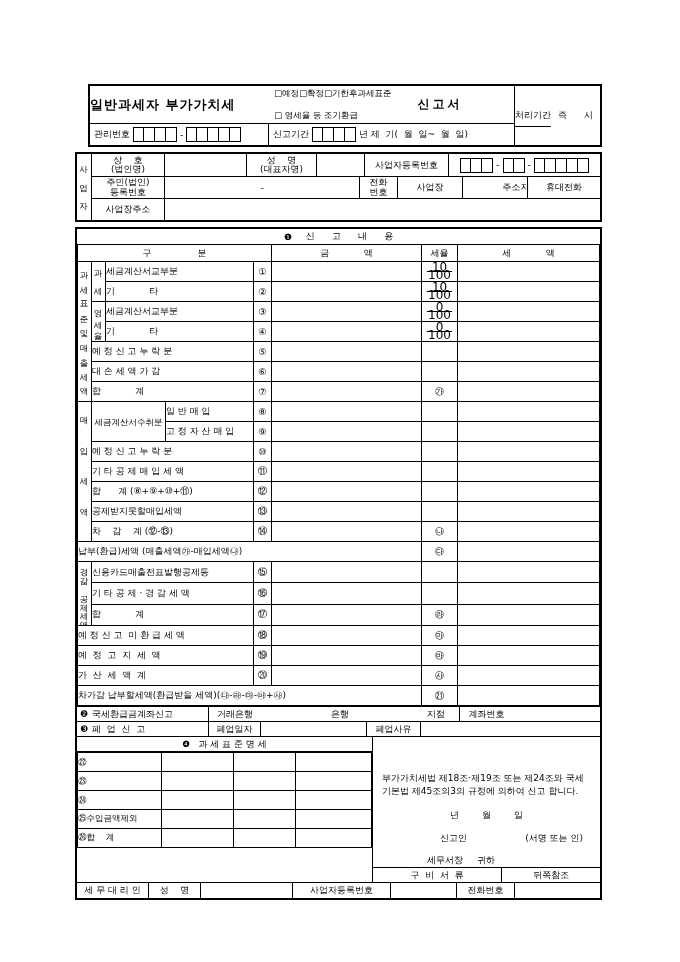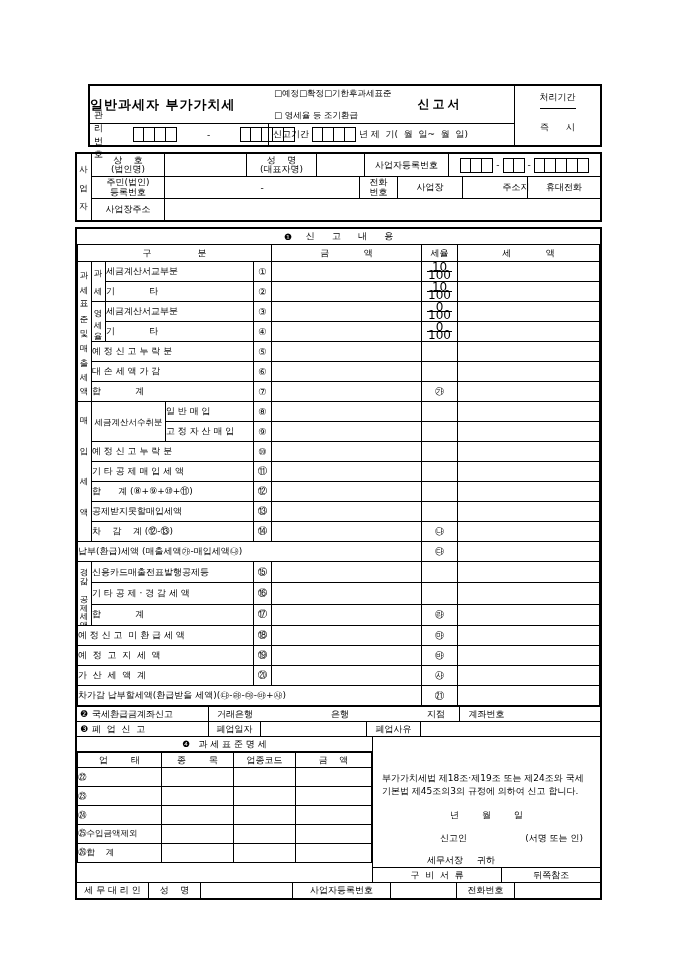--- a/index.html
+++ b/index.html
@@ -10,23 +10,23 @@
   .pre{white-space:pre;}
   .topline{display:flex;justify-content:space-between;align-items:flex-end;margin-bottom:5px;}
   
   .titlebox{margin-left:13px;border:2px solid #000;display:flex;}
   .tb-left{flex:1;display:flex;flex-direction:column;}
   .tb-title-row{height:37px;display:flex;align-items:center;}
   .tb-main-title{font-weight:bold;font-size:13px;padding:0 6px 0 0;letter-spacing:1px;white-space:pre;}
   .tb-checks{font-size:8.5px;line-height:11px;white-space:pre;}
   .tb-singo{font-weight:bold;font-size:12px;letter-spacing:3px;margin-left:26px;}
   .tb-admin-row{height:22px;border-top:1px solid #000;display:flex;align-items:center;}
-  .mgmt{display:flex;align-items:center;padding-left:4px;width:178px;height:100%;gap:27px;}
+  .mgmt{display:flex;align-items:center;padding-left:4px;width:178px;height:100%;}
   .period-grp{flex:1;display:flex;align-items:center;border-left:1px solid #000;height:100%;padding-left:4px;white-space:pre;}
-  .tb-right{width:86px;border-left:1px solid #000;display:flex;flex-direction:column;align-items:center;}
+  .tb-right{width:86px;border-left:1px solid #000;display:flex;flex-direction:row;align-items:center;}
   .tb-right-top{height:23px;border-bottom:1px solid #000;display:flex;align-items:center;justify-content:center;}
   .tb-right-bottom{flex:1;display:flex;align-items:center;justify-content:center;white-space:pre;}
   .boxes{display:flex;margin:0 3px;}
   .dbox{width:11px;height:15px;border:1px solid #000;background:#fff;}
   .dbox+.dbox{border-left:none;}
   
   .bizbox{margin-top:5px;border:2px solid #000;display:flex;}
   .vlab{display:flex;align-items:center;justify-content:center;text-align:center;}
   .vtext{writing-mode:vertical-rl;text-orientation:upright;}
   .biz-vert{width:15px;border-right:1px solid #000;font-size:8.5px;}
@@ -406,26 +406,20 @@
             <span>과 세 표 준 명 세</span>
           </div>
           <table class="tbx">
             <colgroup>
                 <col style="width:84px;">
                 <col style="width:72px;">
                 <col style="width:62px;">
                 <col>
               </colgroup>
             <tbody>
-                <tr style="height:15px;">
-              <th>업        태</th>
-              <th>종        목</th>
-              <th>업종코드</th>
-              <th>금    액</th>
-            </tr>
             <tr>
               <td class="tbx-lab"><span>㉒</span></td>
               <td></td>
               <td>
                     <div class="codeboxes">
                       <div class="cb"></div>
                       <div class="cb"></div>
                       <div class="cb"></div>
                       <div class="cb"></div>
                       <div class="cb"></div>

